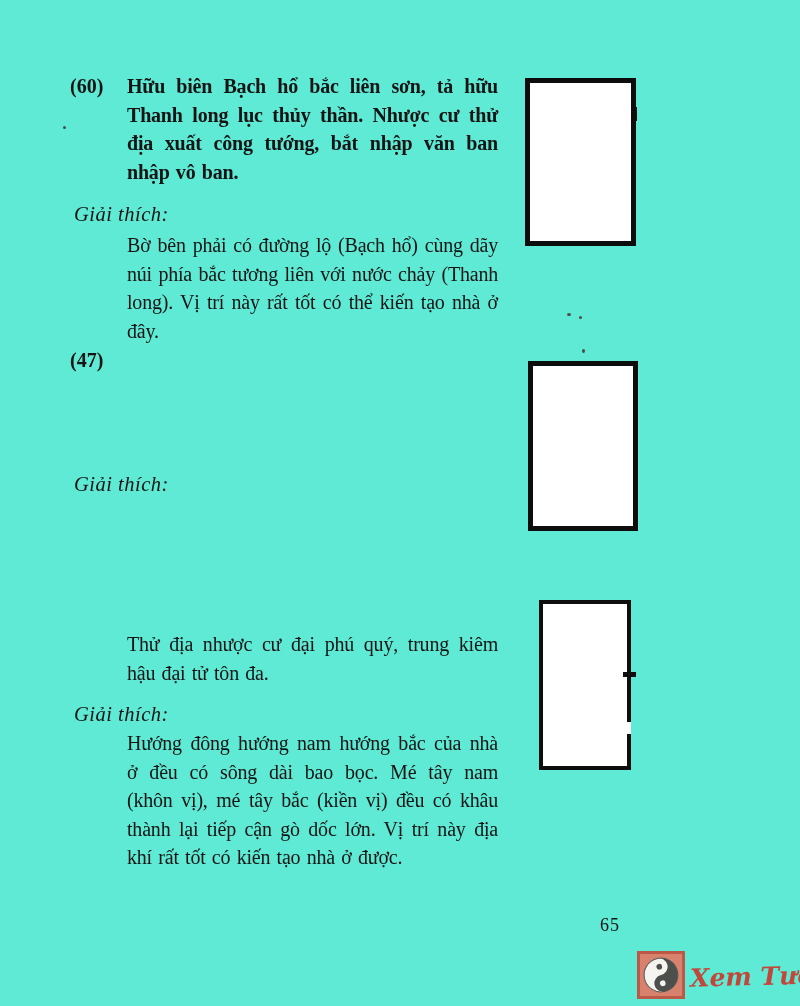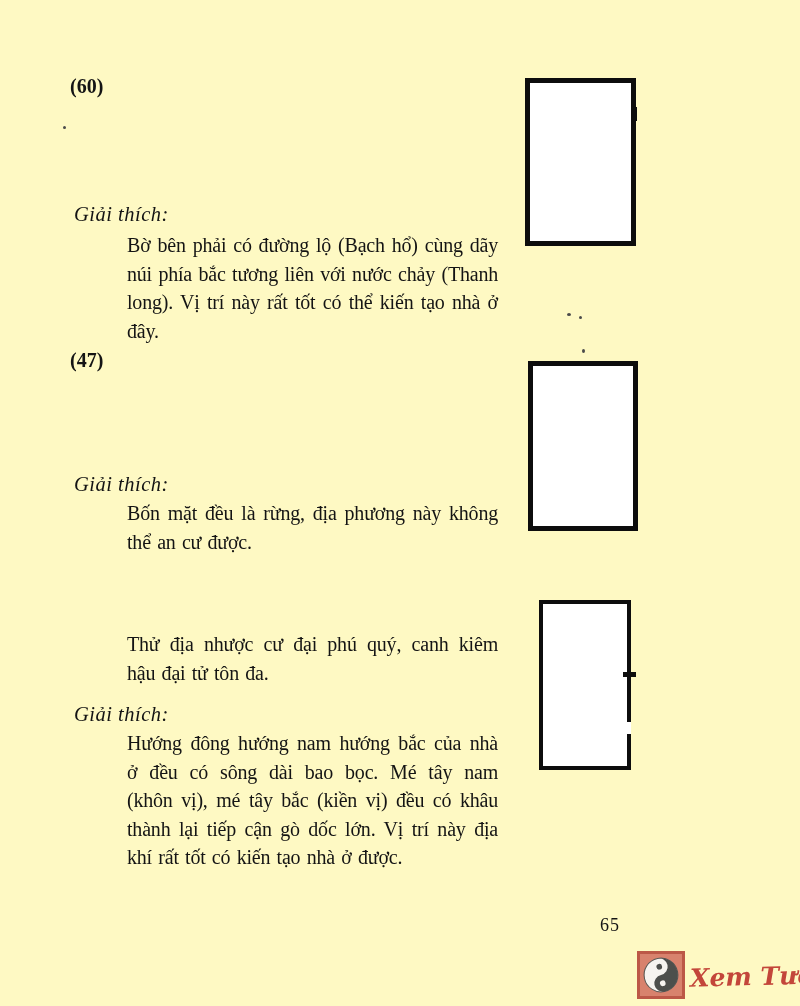--- a/index.html
+++ b/index.html
@@ -1,17 +1,17 @@
 <!DOCTYPE html>
 <html><head>
 <meta charset="utf-8">
 <style>
   html,body{margin:0;padding:0;background:#ffffff;}
   .page{
-    position:relative;width:800px;height:1006px;background:#fef9c3;
+    position:relative;width:800px;height:1006px;background:#5eead4;
     font-family:"Liberation Serif", serif;color:#141414;overflow:hidden;
   }
   .entry{position:absolute;left:70px;width:428px;display:flex;}
   .entry .num{width:57px;flex-shrink:0;font-size:20px;font-weight:bold;line-height:28.5px;}
   .entry .verse{flex:1;font-size:20px;font-weight:bold;line-height:28.5px;
     text-align:justify;text-align-last:left;word-spacing:1.5px;letter-spacing:-0.2px;}
   .gt{position:absolute;left:74px;font-size:20.5px;font-style:italic;font-weight:normal;letter-spacing:0.5px;margin-top:7px;}
   .expl{position:absolute;left:127px;width:371px;font-size:20px;font-weight:normal;line-height:28.5px;
     text-align:justify;text-align-last:left;word-spacing:1.5px;letter-spacing:-0.2px;}
   .diagram-box{position:absolute;background:#ffffff;}
@@ -34,31 +34,31 @@
   .d3{left:579px;top:316px;width:3px;height:3px;}
   .d4{left:582px;top:349px;width:3px;height:4px;}
 </style>
 </head>
 <body>
 
 <div class="page">
 
   <div class="entry" style="top:72px">
     <span class="num">(60)</span>
+    <span class="verse">Hữu biên Bạch hổ bắc liên sơn, tả hữu Thanh long lục thủy thần. Nhược cư thử địa xuất công tướng, bắt nhập văn ban nhập vô ban.</span>
   </div>
   <div class="gt" style="top:196px">Giải thích:</div>
   <div class="expl" style="top:231px">Bờ bên phải có đường lộ (Bạch hổ) cùng dãy núi phía bắc tương liên với nước chảy (Thanh long). Vị trí này rất tốt có thể kiến tạo nhà ở đây.</div>
 
   <div class="entry" style="top:346px">
     <span class="num">(47)</span>
   </div>
   <div class="gt" style="top:466px">Giải thích:</div>
-  <div class="expl" style="top:499px">Bốn mặt đều là rừng, địa phương này không thể an cư được.</div>
 
-  <div class="expl" style="top:630px">Thử địa nhược cư đại phú quý, canh kiêm hậu đại tử tôn đa.</div>
+  <div class="expl" style="top:630px">Thử địa nhược cư đại phú quý, trung kiêm hậu đại tử tôn đa.</div>
   <div class="gt" style="top:696px">Giải thích:</div>
   <div class="expl" style="top:729px">Hướng đông hướng nam hướng bắc của nhà ở đều có sông dài bao bọc. Mé tây nam (khôn vị), mé tây bắc (kiền vị) đều có khâu thành lại tiếp cận gò dốc lớn. Vị trí này địa khí rất tốt có kiến tạo nhà ở được.</div>
 
   <div class="diagram-box box1">
     <div class="box-nub"></div>
   </div>
   <div class="diagram-box box2"></div>
   <div class="diagram-box box3">
     <div class="box-tick"></div>
     <div class="box-gap"></div>

